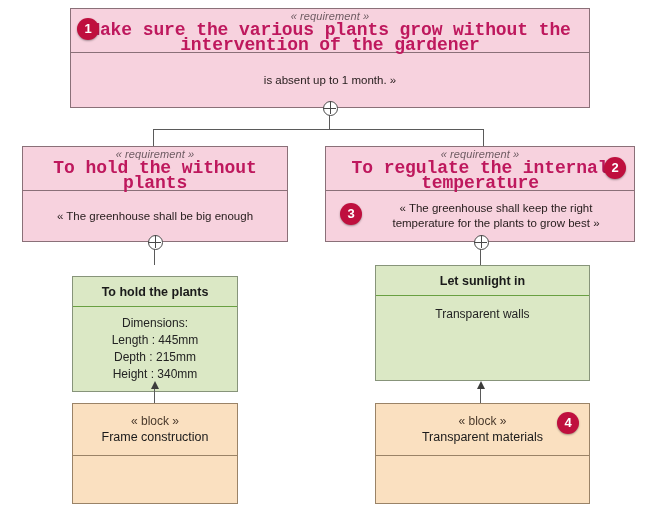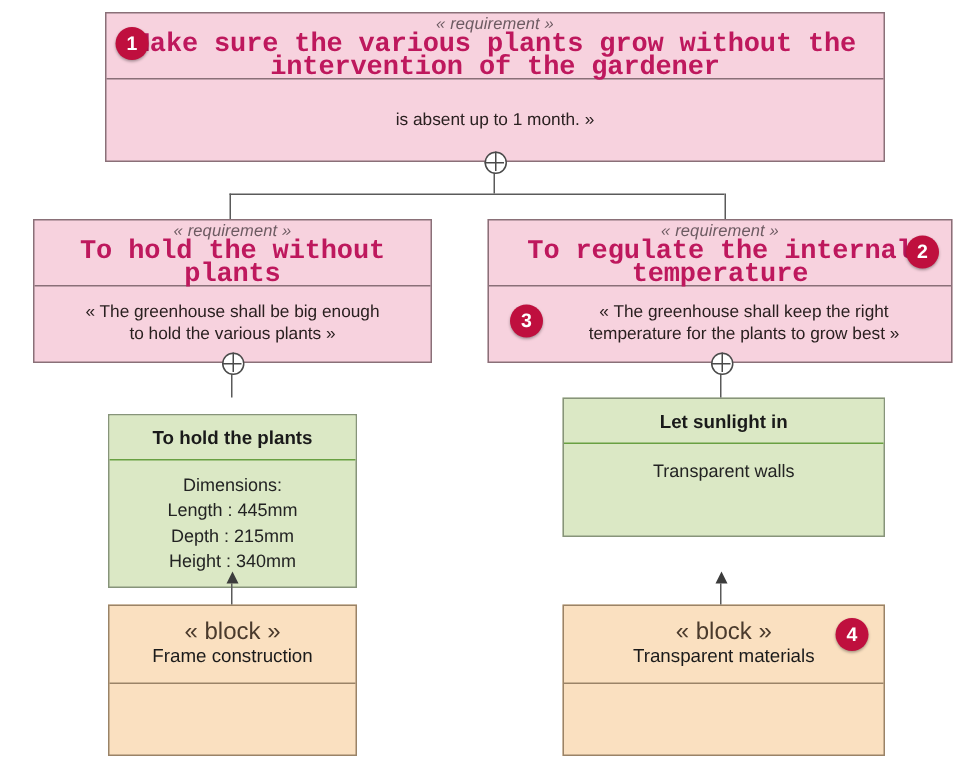--- a/index.html
+++ b/index.html
@@ -102,21 +102,21 @@
   
   .blk {
     background: #fae0c0;
     border-color: #9a8367;
   }
   .blk .compartment.head {
     border-bottom: 1px solid #9a8367;
   }
   .blk .stereo {
     color: #4a3a2c;
-    font-size: 16px;
+    font-size: 12px;
     line-height: 15px;
   }
   .blk .title {
     color: #1a1a1a;
     font-size: 12.5px;
     line-height: 16px;
   }
 
   
   .badge {
@@ -208,21 +208,20 @@
   <div class="conn v" style="left:153px; top:129px; height:17px;"></div>
   <div class="conn v" style="left:483px; top:129px; height:17px;"></div>
 
   <div class="node req" style="left:22px; top:146px; width:266px; height:96px;">
     <div class="compartment head" style="height:44px;">
       <div class="stereo">« requirement »</div>
       <div class="title">To hold the without plants</div>
     </div>
     <div class="compartment body">
       <div class="text">« The greenhouse shall be big enough</div>
-      <div class="text">to hold the various plants »</div>
     </div>
   </div>
 
   <div class="xor" style="left:148px; top:235px;"></div>
   <div class="conn v" style="left:154px; top:248px; height:17px;"></div>
 
   <div class="node req" style="left:325px; top:146px; width:310px; height:96px;">
     <div class="compartment head" style="height:44px;">
       <div class="stereo">« requirement »</div>
       <div class="title">To regulate the internal temperature</div>
@@ -248,21 +247,21 @@
         <div class="text">Length : 445mm</div>
         <div class="text">Depth : 215mm</div>
         <div class="text">Height : 340mm</div>
       </div>
     </div>
   </div>
 
   <div class="conn v" style="left:154px; top:389px; height:14px;"></div>
   <div class="arrowhead" style="left:150.5px; top:381px;"></div>
 
-  <div class="node grn" style="left:375px; top:265px; width:215px; height:93px;">
+  <div class="node grn" style="left:375px; top:265px; width:215px; height:116px;">
     <div class="compartment head" style="height:30px;">
       <div class="title">Let sunlight in</div>
     </div>
     <div class="compartment body" style="justify-content:flex-start; padding-top:10px;">
       <div class="text">Transparent walls</div>
     </div>
   </div>
 
   <div class="conn v" style="left:480px; top:389px; height:14px;"></div>
   <div class="arrowhead" style="left:476.5px; top:381px;"></div>

